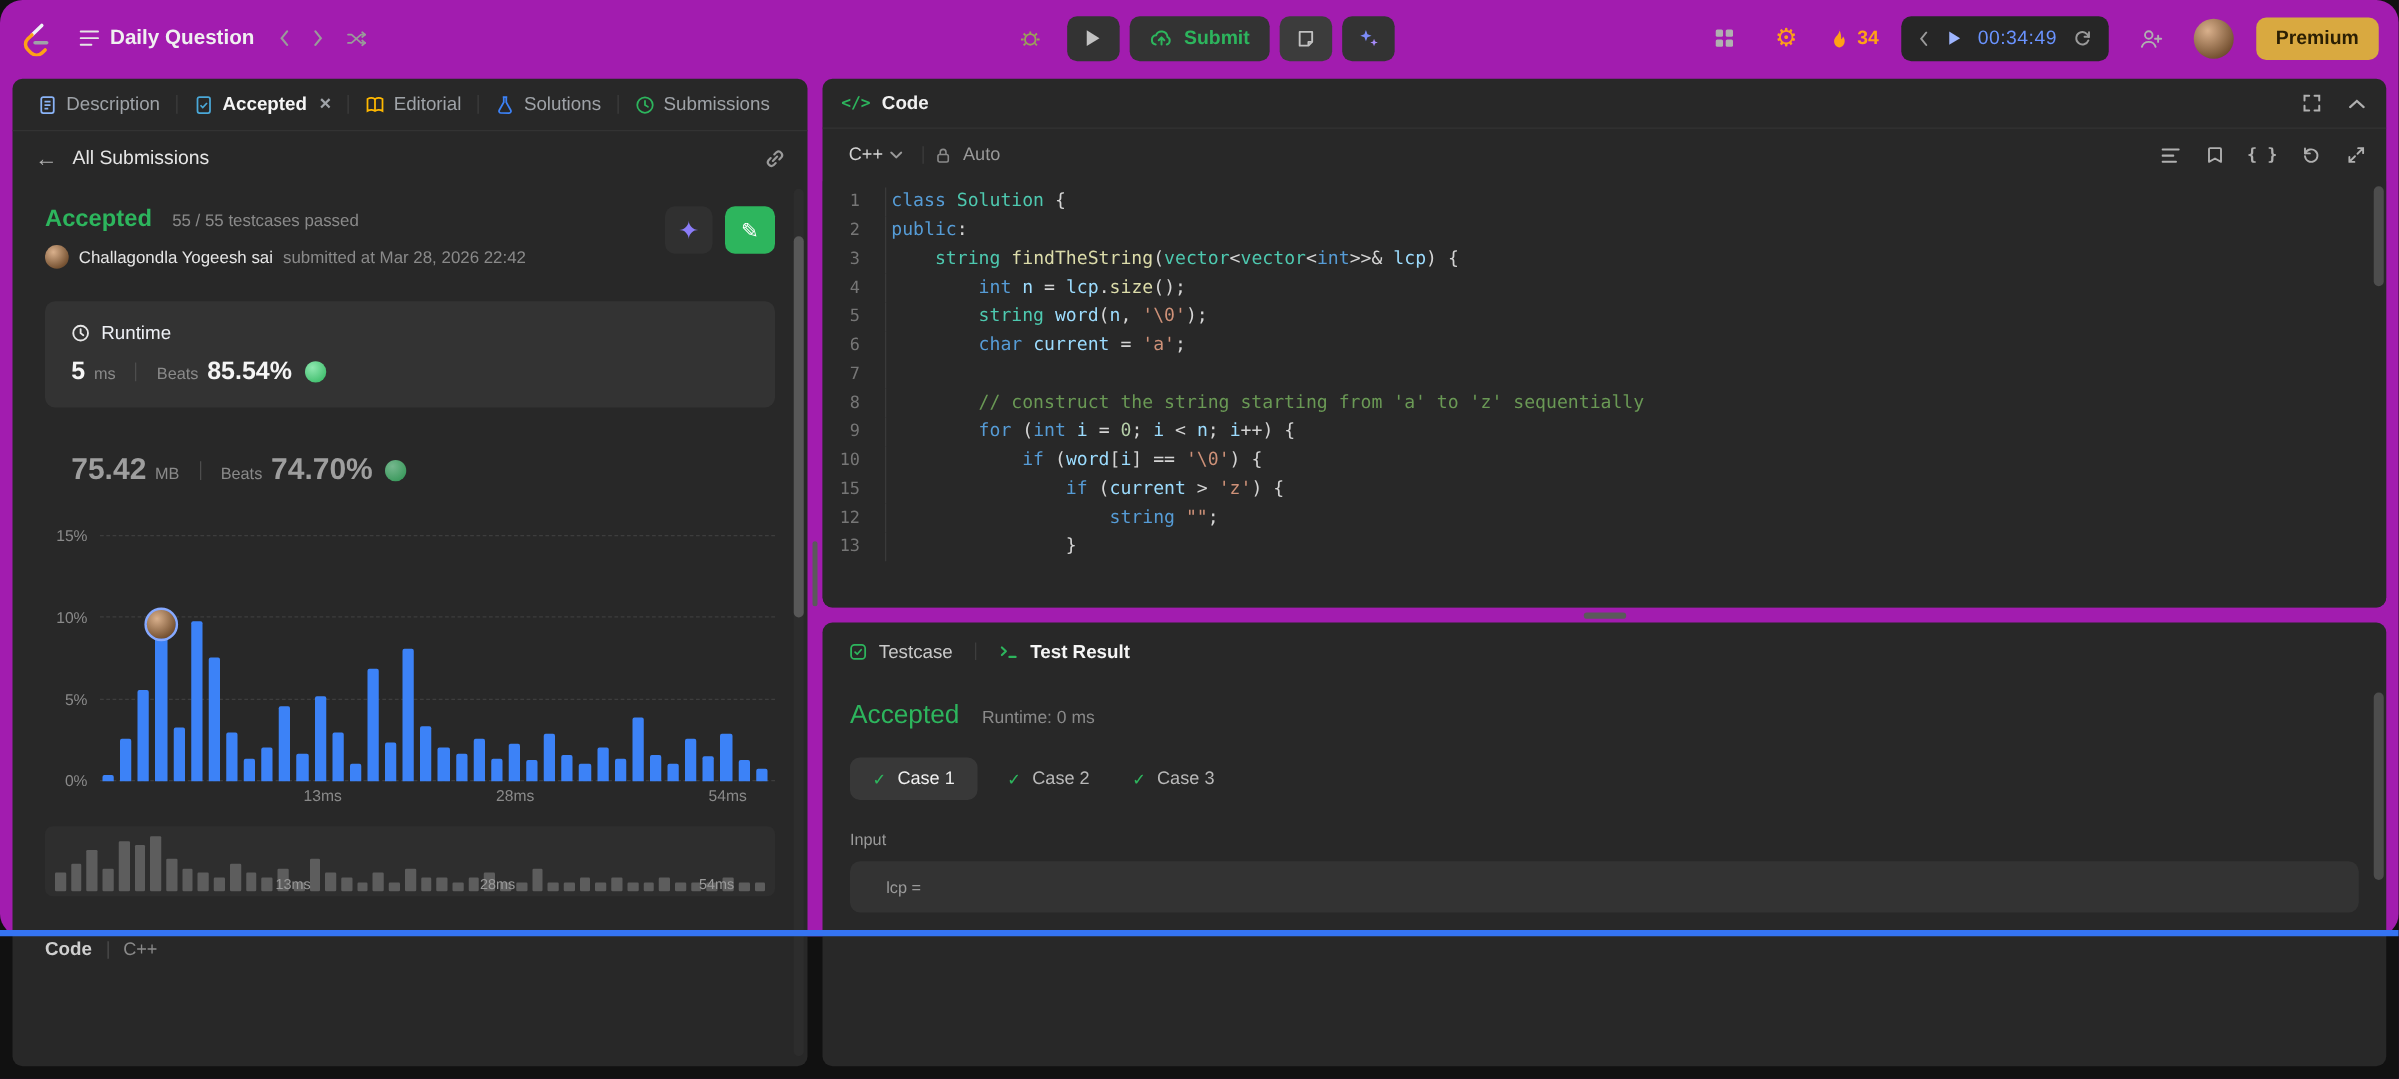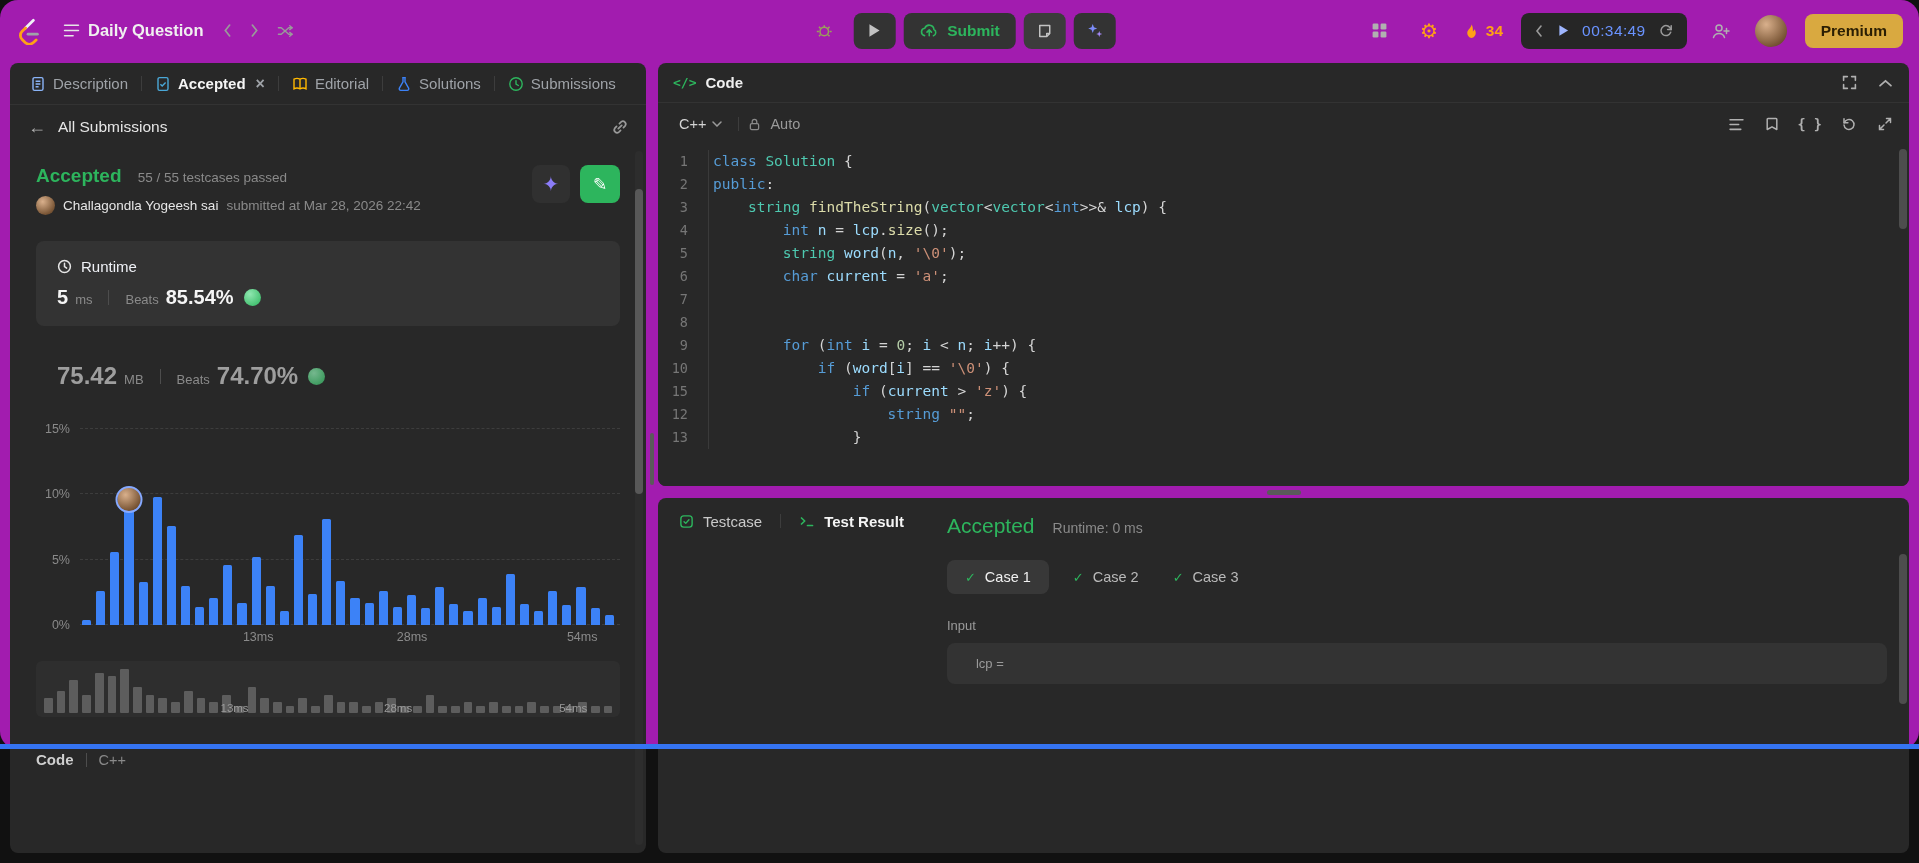--- a/index.html
+++ b/index.html
@@ -30,21 +30,21 @@
   
   .main{display:flex;height:794px;padding:2px 10px 0;}
   .panel{background:#282828;border-radius:8px;overflow:hidden;position:relative;}
   .left{width:636px;height:790px;flex:none;display:flex;flex-direction:column;}
   .v-handle-area{width:12px;display:flex;align-items:center;justify-content:center;}
   .pill-v{width:4px;height:52px;background:#5a5a5a;border-radius:2px;}
   .right-col{flex:1;display:flex;flex-direction:column;height:790px;}
   .code-panel{height:423px;flex:none;display:flex;flex-direction:column;}
   .h-handle-area{height:12px;display:flex;align-items:center;justify-content:center;}
   .pill-h{width:34px;height:5px;background:#5a5a5a;border-radius:3px;}
-  .test-panel{flex:1;display:flex;flex-direction:row;justify-content:space-between;}
+  .test-panel{flex:1;display:flex;flex-direction:column;justify-content:space-between;}
   .bottom-line{position:absolute;left:0;right:0;bottom:0;height:5px;background:#3574f2;}
 
   
   .tabbar{height:42px;display:flex;align-items:center;padding:0 10px;border-bottom:1px solid #333;white-space:nowrap;overflow:hidden;flex:none;}
   .ltab{display:flex;align-items:center;gap:7px;padding:6px 10px;font-size:15px;color:#9fa3a8;border-radius:6px;cursor:pointer;flex:none;}
   .ltab.active{color:#f5f5f5;font-weight:600;}
   .tab-close{color:#9fa3a8;font-size:16px;margin-left:3px;}
   .tab-divider{width:1px;height:15px;background:#3d3d3d;margin:0 3px;flex:none;}
   .tab-icon{display:flex;}
   .subheader{height:44px;display:flex;align-items:center;gap:12px;padding:0 18px;font-size:15.5px;color:#e6e6e6;flex:none;}
@@ -624,21 +624,21 @@
               <div class="code-line">
                 <span class="ln">6</span>
                 <span class="code-text"><span class="tk-pl">        </span><span class="tk-kw">char</span><span class="tk-pl"> </span><span class="tk-var">current</span><span class="tk-pl"> = </span><span class="tk-str">'a'</span><span class="tk-pl">;</span></span>
               </div>
               <div class="code-line">
                 <span class="ln">7</span>
                 <span class="code-text"></span>
               </div>
               <div class="code-line">
                 <span class="ln">8</span>
-                <span class="code-text"><span class="tk-pl">        </span></span>
+                <span class="code-text"><span class="tk-pl">        </span><span class="tk-cm">// construct the string starting from 'a' to 'z' sequentially</span></span>
               </div>
               <div class="code-line">
                 <span class="ln">9</span>
                 <span class="code-text"><span class="tk-pl">        </span><span class="tk-kw">for</span><span class="tk-pl"> (</span><span class="tk-kw">int</span><span class="tk-pl"> </span><span class="tk-var">i</span><span class="tk-pl"> = </span><span class="tk-num">0</span><span class="tk-pl">; </span><span class="tk-var">i</span><span class="tk-pl"> &lt; </span><span class="tk-var">n</span><span class="tk-pl">; </span><span class="tk-var">i</span><span class="tk-pl">++) {</span></span>
               </div>
               <div class="code-line">
                 <span class="ln">10</span>
                 <span class="code-text"><span class="tk-pl">            </span><span class="tk-kw">if</span><span class="tk-pl"> (</span><span class="tk-var">word</span><span class="tk-pl">[</span><span class="tk-var">i</span><span class="tk-pl">] == </span><span class="tk-str">'\0'</span><span class="tk-pl">) {</span></span>
               </div>
               <div class="code-line">

